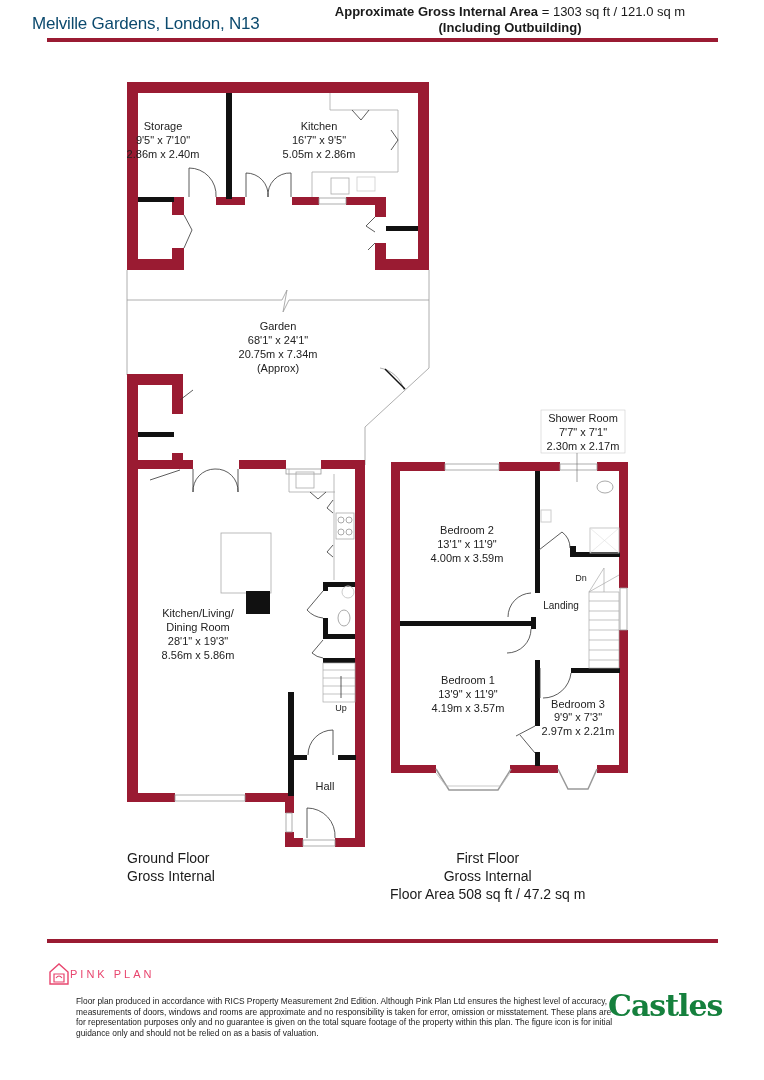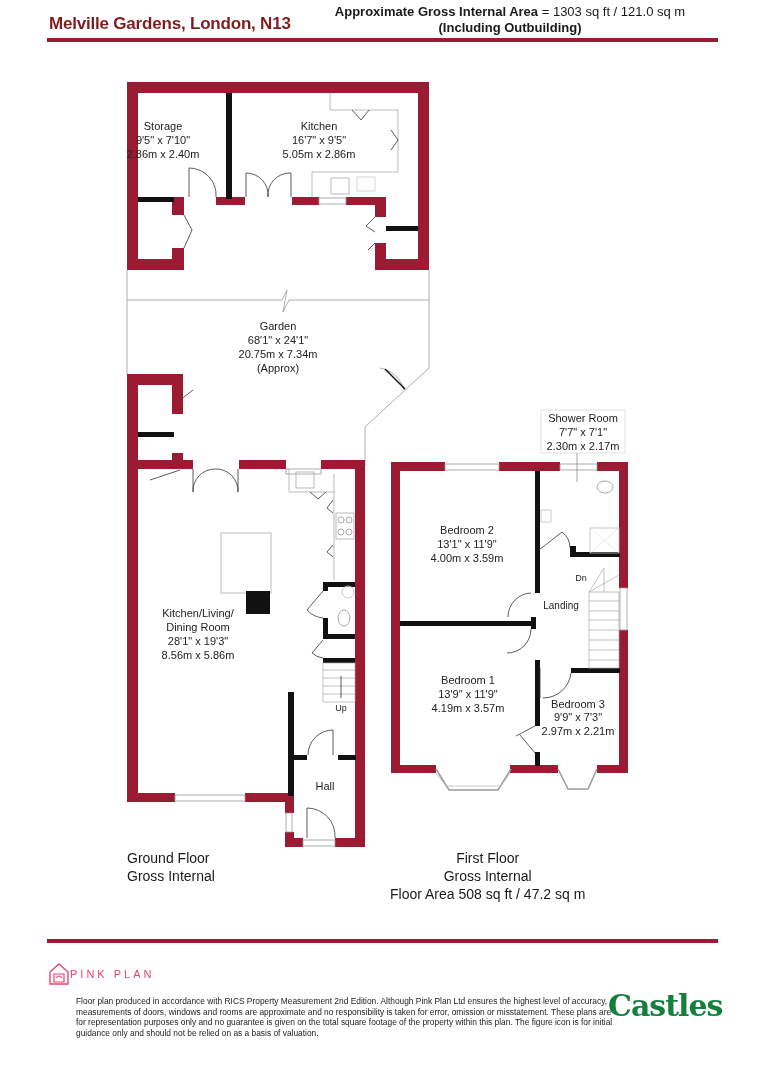--- a/index.html
+++ b/index.html
@@ -1,17 +1,17 @@
 <!DOCTYPE html>
 <html><head>
 <meta charset="utf-8">
 <style>
   html, body { margin:0; padding:0; background:#fff; }
   body { width:764px; height:1080px; position:relative; overflow:hidden; font-family:"Liberation Sans", sans-serif; color:#222; }
-  .hdr-title { position:absolute; left:49px; top:14px; font-size:17px; font-weight:bold; color:#7f1d1d; letter-spacing:-0.2px; }
+  .hdr-title { position:absolute; left:32px; top:14px; font-size:17px; font-weight:normal; color:#0c4a6e; letter-spacing:-0.2px; }
   .hdr-area { position:absolute; left:300px; top:4px; width:420px; text-align:center; font-size:13px; line-height:16px; color:#1a1a1a; }
   .hdr-area b { font-weight:bold; }
   .rule { position:absolute; left:47px; width:671px; height:4px; background:#9a1b32; }
   .plan { position:absolute; left:0; top:0; }
   .room-label { font-family:"Liberation Sans", sans-serif; font-size:11px; fill:#222; text-anchor:middle; }
   .floor-caption { position:absolute; font-size:14px; line-height:18px; color:#1a1a1a; }
   .brand { position:absolute; left:48px; top:962px; display:flex; align-items:center; }
   .brand-text { color:#e8456e; font-size:11px; letter-spacing:3px; }
   .disclaimer { position:absolute; left:48px; top:996px; width:540px; font-size:8.4px; line-height:10.6px; color:#222;margin-left:28px; }
   .castles { position:absolute; left:608px; top:988px; font-family:"DejaVu Serif", serif; font-size:30px; font-weight:bold; color:#15803d; letter-spacing:-1px; }

